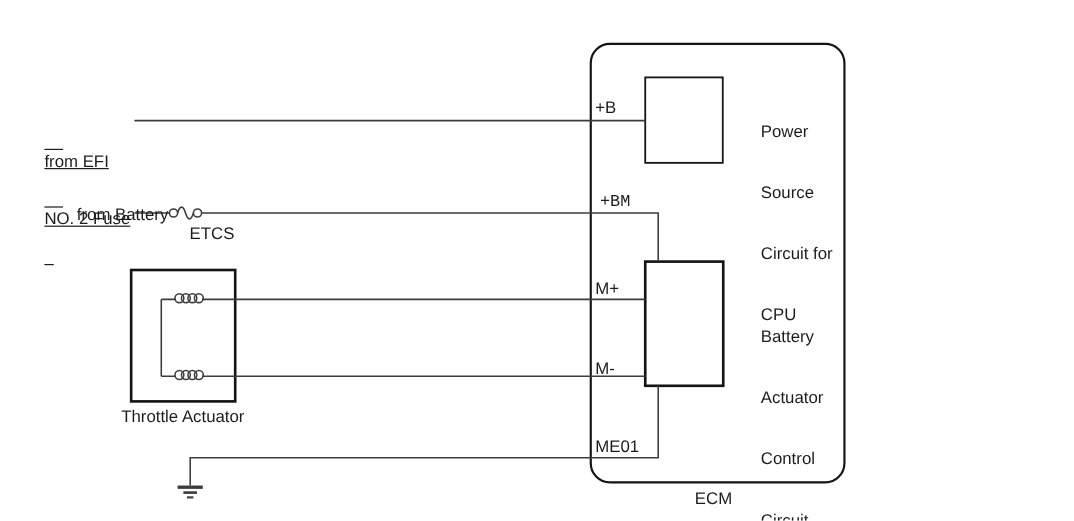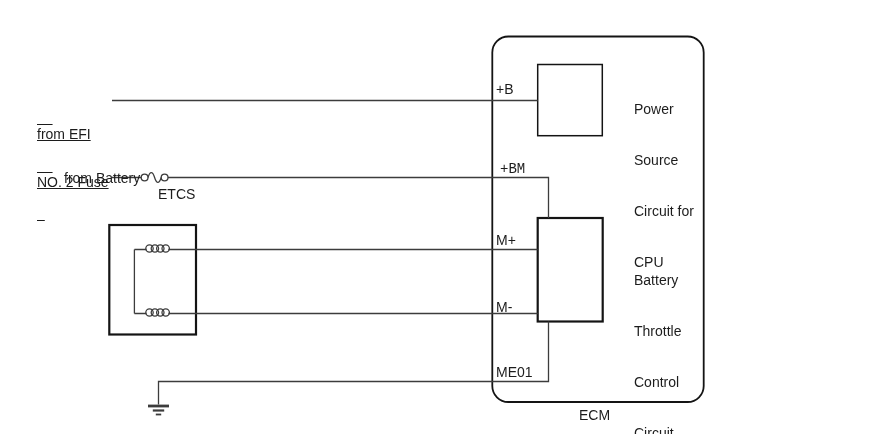--- a/index.html
+++ b/index.html
@@ -87,40 +87,41 @@
 
   <div class="lbl" style="left:37px; top:94px;text-decoration:underline;">
     <div>from EFI</div>
     <div>NO. 2 Fuse</div>
   </div>
 
   <div class="lbl" style="left:28px; top:170px;margin-left:36px;">from Battery</div>
 
   <div class="lbl" style="left:158px; top:186px;">ETCS</div>
 
+  <div class="lbl" style="left:101px; top:339px;">Throttle Actuator</div>
 
   <div class="lbl" style="left:496px; top:81px;">+B</div>
 
   <div class="lbl" style="left:500px; top:161px;font-family:Liberation Mono, monospace;">+BM</div>
 
   <div class="lbl" style="left:496px; top:232px;">M+</div>
 
   <div class="lbl" style="left:496px; top:299px;">M-</div>
 
   <div class="lbl" style="left:496px; top:364px;">ME01</div>
 
   <div class="lbl block" style="left:609px; top:67px;">
     <div>Power</div>
     <div>Source</div>
     <div>Circuit for</div>
     <div>CPU</div>
   </div>
 
   <div class="lbl block" style="left:609px; top:238px;">
     <div>Battery</div>
-    <div>Throttle</div>
+    <div>Actuator</div>
     <div>Control</div>
     <div>Circuit</div>
   </div>
 
   <div class="lbl" style="left:579px; top:407px;">ECM</div>
 
 </div>
 
 </body></html>

